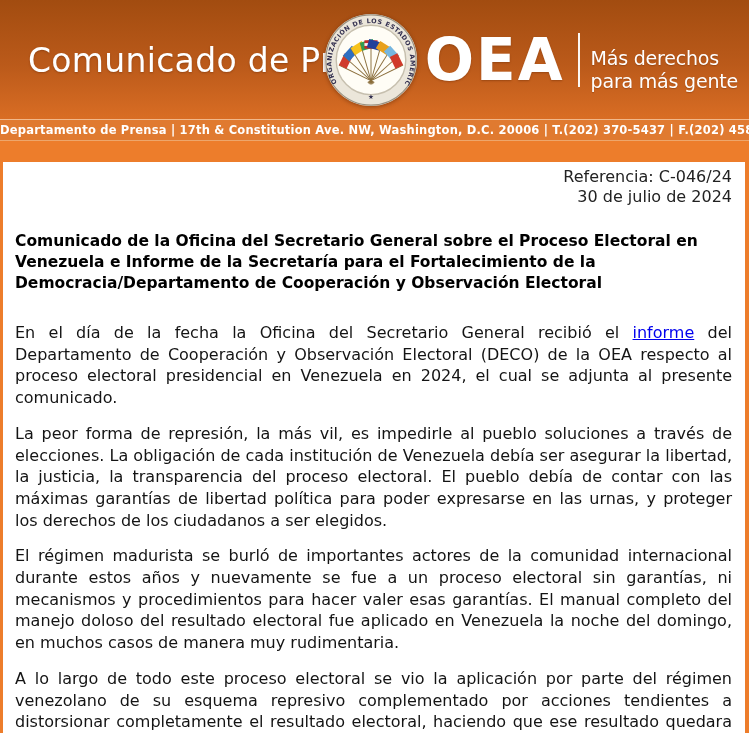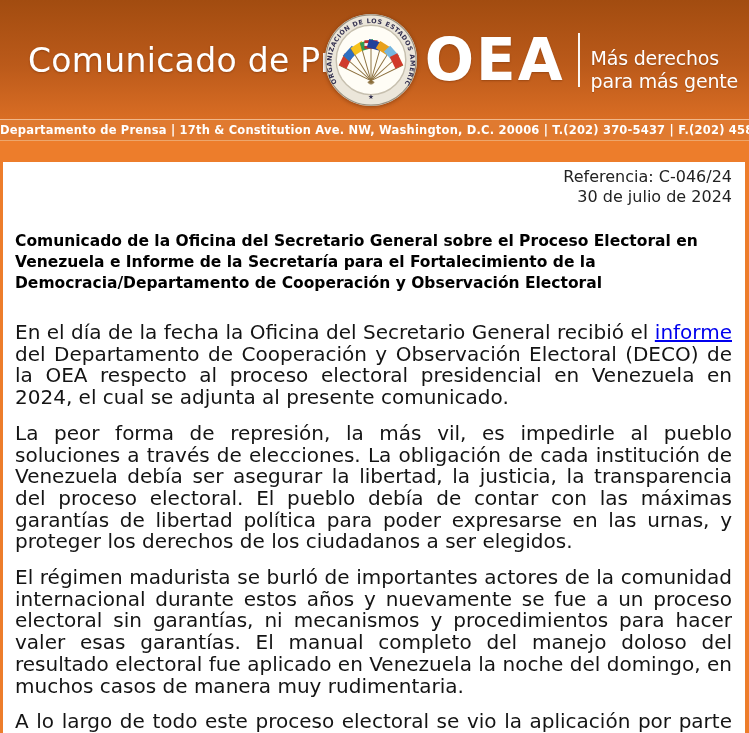--- a/index.html
+++ b/index.html
@@ -56,21 +56,21 @@
     padding:5px 13px 30px 12px;
     min-height:571px;
   }
   .reference{ text-align:right;font-size:16px;line-height:20px;color:#222; }
   .doc-title{
     margin:24px 0 0 0;
     font-size:15.5px;font-weight:700;line-height:21px;color:#000;
   }
   .para{
     margin:14px 0 0 0;
-    font-size:20px;line-height:21.7px;color:var(--text);
+    font-size:16px;line-height:21.7px;color:var(--text);
     text-align:justify;
   }
   .para.first{margin-top:28px;}
   .informe-link{color:var(--link);text-decoration:underline;cursor:pointer;}
 </style>
 </head>
 <body>
 
 <div class="page">
 

